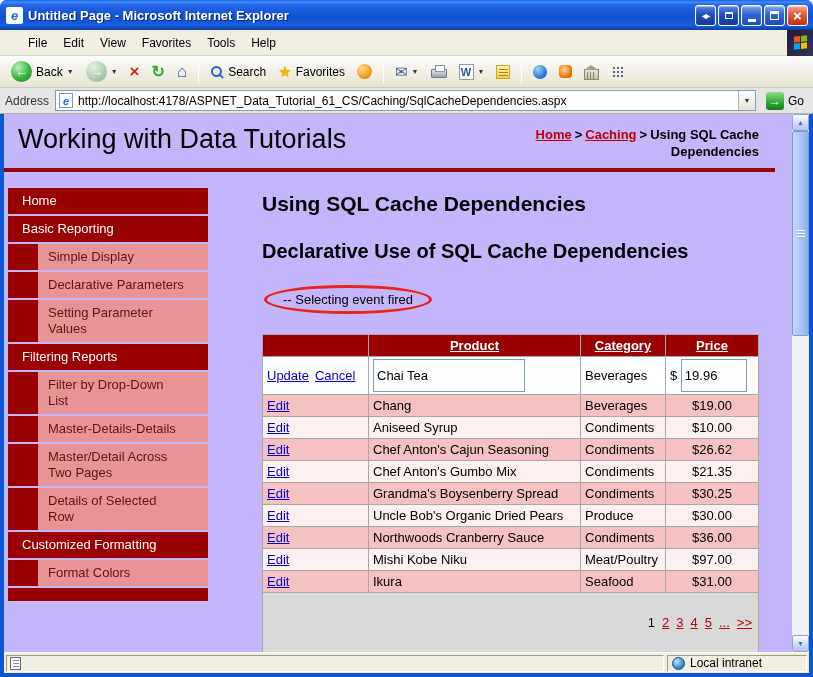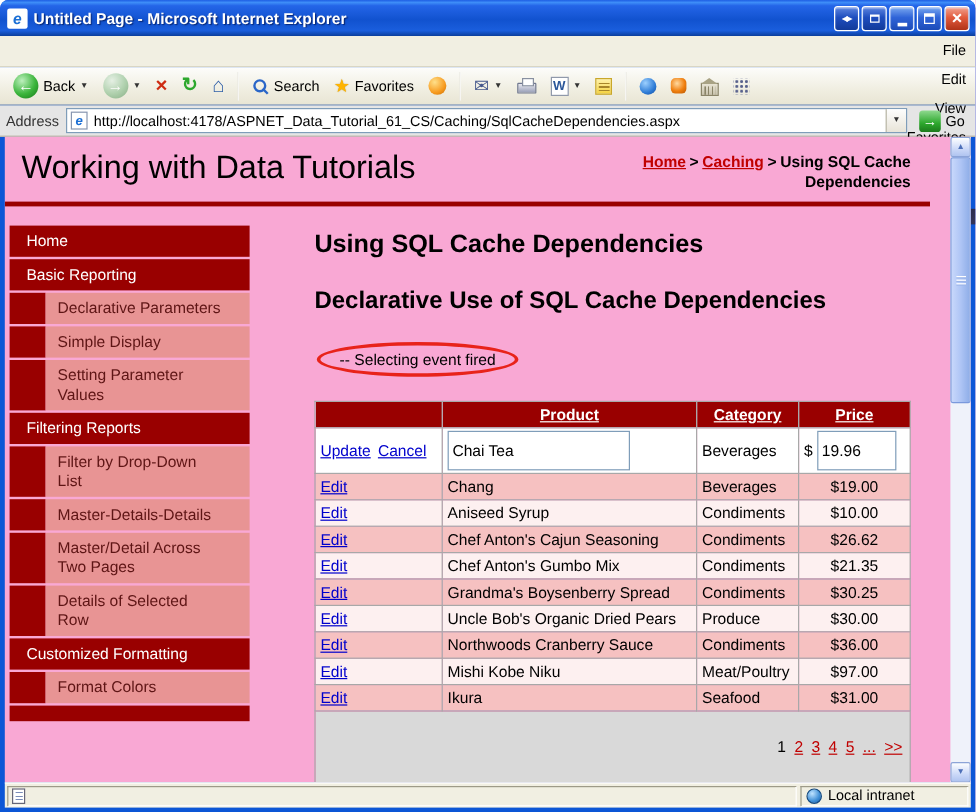--- a/index.html
+++ b/index.html
@@ -19,21 +19,21 @@
   .tbtn { width:21px; height:21px; border-radius:3px; border:1px solid #fff; color:#fff;
     display:flex; align-items:center; justify-content:center; font-size:10px;
     background:linear-gradient(180deg,#7AA8F0,#2F64D8 45%,#1C4BB8); box-shadow:inset 0 1px 1px rgba(255,255,255,.5); }
   .tbtn.extra { background:linear-gradient(180deg,#5E86E0,#1E4DBE 45%,#123A9A); letter-spacing:-1px; }
   .tbtn.close { background:linear-gradient(180deg,#F2A391,#E25A3C 45%,#B03318); font-size:15px; font-weight:bold; }
   .glyph-min { width:8px; height:3px; background:#fff; align-self:flex-end; margin:0 auto 3px auto; display:block; }
   .glyph-max { width:9px; height:9px; border:1px solid #fff; border-top:3px solid #fff; display:block; }
   .glyph-winmini { width:8px; height:7px; border:1px solid #fff; border-top:2px solid #fff; display:block; }
 
   
-  .menubar { height:26px; background:#F1EFE2; border-bottom:1px solid #D9D6C4; display:flex; align-items:flex-end; padding-left:4px; font-size:12px; color:#000;flex-direction:column; }
+  .menubar { height:26px; background:#F1EFE2; border-bottom:1px solid #D9D6C4; display:flex; align-items:center; padding-left:20px; font-size:12px; color:#000; }
   .menu-item { padding:5px 8px; cursor:default; }
   .winflag { margin-left:auto; width:26px; height:26px; background:linear-gradient(135deg,#20203A,#34345A); display:flex; align-items:center; justify-content:center; }
   .flag { display:grid; grid-template-columns:6px 6px; grid-template-rows:6px 6px; gap:1px; transform:skewY(-6deg); }
   .flag i { display:block; }
   .flag .f1{background:#F35325} .flag .f2{background:#81BC06} .flag .f3{background:#05A6F0} .flag .f4{background:#FFBA08}
 
   
   .toolbar { height:32px; background:linear-gradient(180deg,#FDFDFB,#F0EEE1 60%,#E8E5D4); border-bottom:1px solid #CFCBB8;
     display:flex; align-items:center; padding:0 6px; gap:2px; font-size:12px; color:#000; }
   .tool { display:flex; align-items:center; gap:4px; padding:2px 5px; cursor:default; }
@@ -74,21 +74,21 @@
   .page-e-icon { width:14px; height:15px; background:#fff; border:1px solid #8896B0; color:#1B6FD5; font-weight:bold; font-style:italic;
     font-size:11px; display:flex; align-items:center; justify-content:center; flex:none; }
   .addr-url { margin-left:5px; flex:1; white-space:nowrap; overflow:hidden; font-size:12px; color:#000; }
   .addr-drop { width:17px; height:19px; background:linear-gradient(#FDFDFD,#E8E4D8); border-left:1px solid #B5B2A1;
     display:flex; align-items:center; justify-content:center; font-size:7px; color:#333; }
   .go-btn { display:flex; align-items:center; gap:4px; padding:0 4px; }
   .ic-go { width:18px; height:18px; border-radius:3px; background:linear-gradient(#8FD98F,#2DA82D 60%,#1C7A1C); color:#fff; font-weight:bold;
     display:flex; align-items:center; justify-content:center; font-size:12px; }
 
   
-  .viewport { position:absolute; top:114px; left:4px; right:4px; bottom:25px; background:#f9a8d4; overflow:hidden;text-decoration:underline; }
+  .viewport { position:absolute; top:114px; left:4px; right:4px; bottom:25px; background:#c4b5fd; overflow:hidden;text-decoration:underline; }
   .pagearea { position:absolute; left:0; top:0; width:771px; height:100%; overflow:hidden; }
 
   .page-header { position:relative; padding:10px 14px 8px 14px; height:54px; }
   .site-title { font-size:27px; color:#000; }
   .breadcrumb { position:absolute; right:16px; top:12px; width:252px; font-size:13px; font-weight:bold; line-height:17px; color:#000;text-align:right; }
   .bc-link { color:#C00000; text-decoration:underline; cursor:pointer; }
   .bc-sep { margin:0 3px; }
   .divider { height:4px; background:#990000; }
 
   .content { display:flex; align-items:flex-start; }
@@ -275,25 +275,25 @@
       </div>
       <div class="divider"></div>
 
       <div class="content">
 
         <div class="sidebar">
           <div class="side-sec"><span class="txt">Home</span></div>
           <div class="side-sec"><span class="txt">Basic Reporting</span></div>
           <div class="side-row">
               <div class="side-strip"></div>
+            <div class="side-sub"><span class="txt">Simple Display</span></div>
+            </div>
+          <div class="side-row">
+              <div class="side-strip"></div>
             <div class="side-sub"><span class="txt">Declarative Parameters</span></div>
-            </div>
-          <div class="side-row">
-              <div class="side-strip"></div>
-            <div class="side-sub"><span class="txt">Simple Display</span></div>
             </div>
           <div class="side-row">
               <div class="side-strip"></div>
             <div class="side-sub"><span class="txt">Setting Parameter Values</span></div>
             </div>
           <div class="side-sec"><span class="txt">Filtering Reports</span></div>
           <div class="side-row">
               <div class="side-strip"></div>
             <div class="side-sub"><span class="txt">Filter by Drop-Down List</span></div>
             </div>

